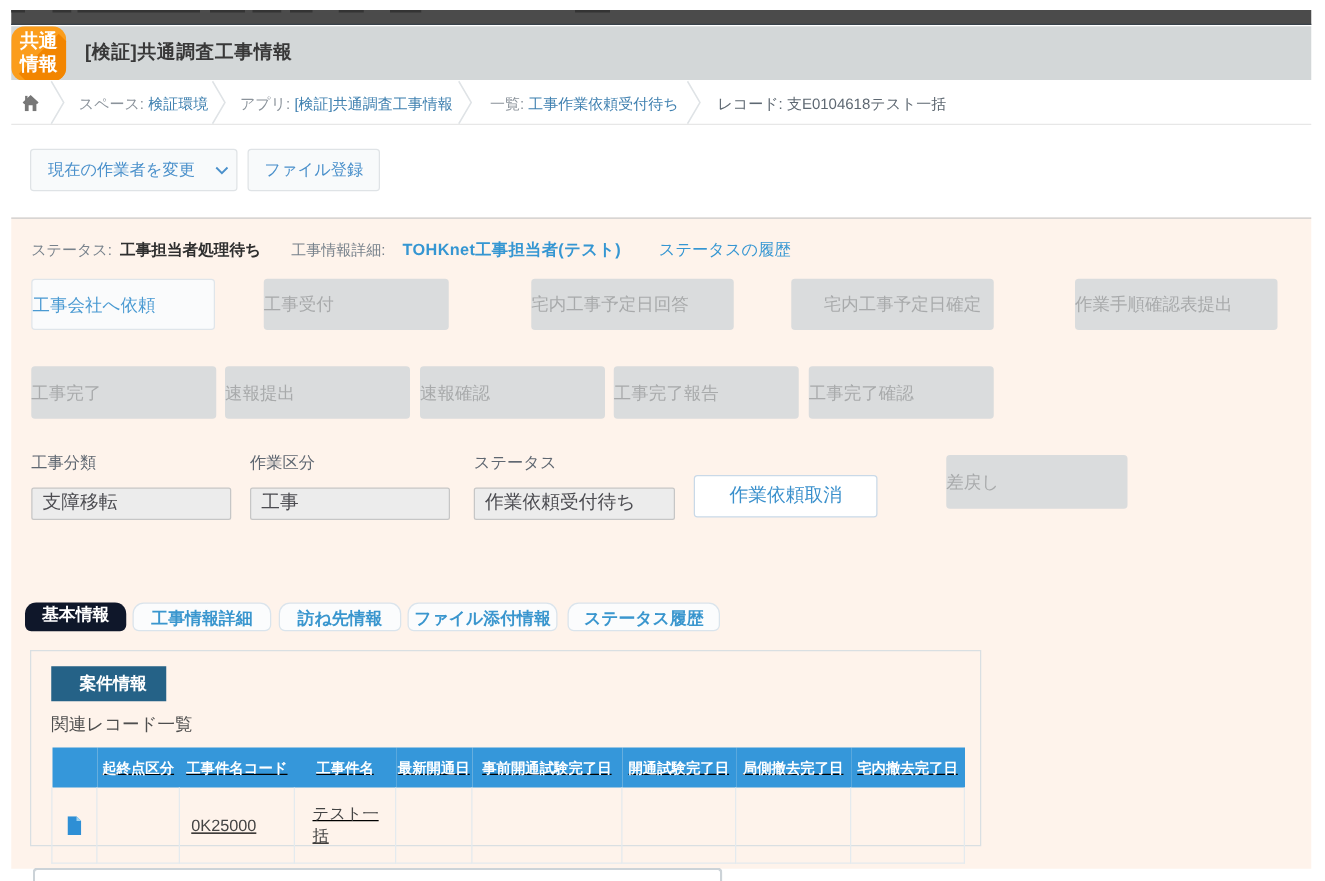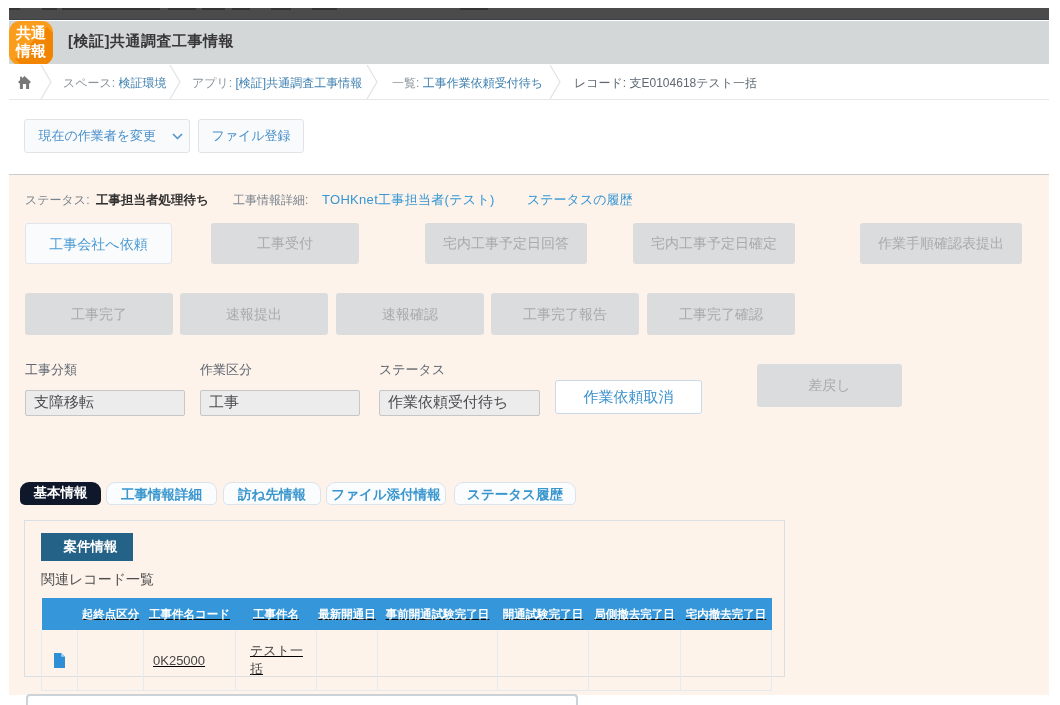--- a/index.html
+++ b/index.html
@@ -20,21 +20,21 @@
   .chev { position:absolute; top:64px; width:12px; height:36px; }
   
   .actbtn { position:absolute; top:119px; height:34px; background:#f8fafb; border:1px solid #dfe3e6;
     border-radius:3px; color:#4a90cb; font-size:13px; text-align:center; line-height:32px; }
   
   #peach { left:9px; top:174px; width:1040px; height:521px; background:#fef3eb; border-top:1px solid #cccccc; }
   #botline { left:26px; top:694px; width:552px; height:11px; background:#fff; border:2px solid #ccd3d8; border-bottom:none; border-radius:4px 4px 0 0; }
   
   .st { position:absolute; top:190px; height:20px; line-height:20px; white-space:nowrap; }
   
-  .pbtn { position:absolute; height:41px; font-size:14px; text-align:center; line-height:41px; border-radius:3px;}
+  .pbtn { position:absolute; height:41px; font-size:14px; line-height:41px; border-radius:3px;}
   .pon  { background:#fafbfc; border:1px solid #dfe5ea; color:#4a9ad2; }
   .poff { background:#dadcdd; color:#a8aaab; }
   
   .flabel { position:absolute; top:361px; font-size:13px; color:#5f6771; }
   .finput { position:absolute; top:390px; height:26px; background:#ececec; border:1px solid #c6c6c6;
     border-radius:2px; font-size:15px; color:#4b4b50; line-height:22px; padding-left:8px; }
   #cancelbtn { left:555px; top:380px; width:147px; height:34px; background:#fff; border:1px solid #c9d9e8;
     border-radius:3px; color:#3a90cc; font-size:15px; text-align:center; line-height:32px; }
   
   .tab { position:absolute; top:482px; height:23px; font-size:13.5px; font-weight:bold; line-height:23px; text-align:center;
@@ -111,27 +111,27 @@
       <path d="M1 1 L5.5 5.5 L10 1" fill="none" stroke="#4a90cb" stroke-width="1.5"></path>
     </svg>
 </div>
 <div class="actbtn" style="left:198px;width:106px;">ファイル登録</div>
 
 <div class="abs" id="peach"></div>
 
 <span class="st" style="left:25px;font-size:12px;color:#78828c;">ステータス:</span>
 <span class="st" style="left:96px;font-size:12.5px;font-weight:bold;color:#2f2f2f;">工事担当者処理待ち</span>
 <span class="st" style="left:233px;font-size:12px;color:#78828c;">工事情報詳細:</span>
-<span class="st" style="left:322px;font-size:13px;font-weight:normal;letter-spacing:0.3px;color:#3596d2;">TOHKnet工事担当者(テスト)</span>
+<span class="st" style="left:322px;font-size:13px;font-weight:bold;letter-spacing:0.3px;color:#3596d2;">TOHKnet工事担当者(テスト)</span>
 <span class="st" style="left:527px;font-size:13px;color:#3596d2;">ステータスの履歴</span>
 
 <div class="pbtn pon" style="left:25px;top:223px;width:147px;">工事会社へ依頼</div>
 <div class="pbtn poff" style="left:211px;top:223px;width:148px;">工事受付</div>
 <div class="pbtn poff" style="left:425px;top:223px;width:162px;">宅内工事予定日回答</div>
-<div class="pbtn poff" style="left:633px;top:223px;width:162px;">宅内工事予定日確定</div>
+<div class="pbtn poff" style="left:633px;top:223px;width:162px;padding-left:26px;">宅内工事予定日確定</div>
 <div class="pbtn poff" style="left:860px;top:223px;width:162px;">作業手順確認表提出</div>
 
 <div class="pbtn poff" style="left:25px;top:293px;width:148px;height:42px;line-height:42px;">工事完了</div>
 <div class="pbtn poff" style="left:180px;top:293px;width:148px;height:42px;line-height:42px;">速報提出</div>
 <div class="pbtn poff" style="left:336px;top:293px;width:148px;height:42px;line-height:42px;">速報確認</div>
 <div class="pbtn poff" style="left:491px;top:293px;width:148px;height:42px;line-height:42px;">工事完了報告</div>
 <div class="pbtn poff" style="left:647px;top:293px;width:148px;height:42px;line-height:42px;">工事完了確認</div>
 
 <div class="flabel" style="left:25px;">工事分類</div>
 <div class="flabel" style="left:200px;">作業区分</div>

